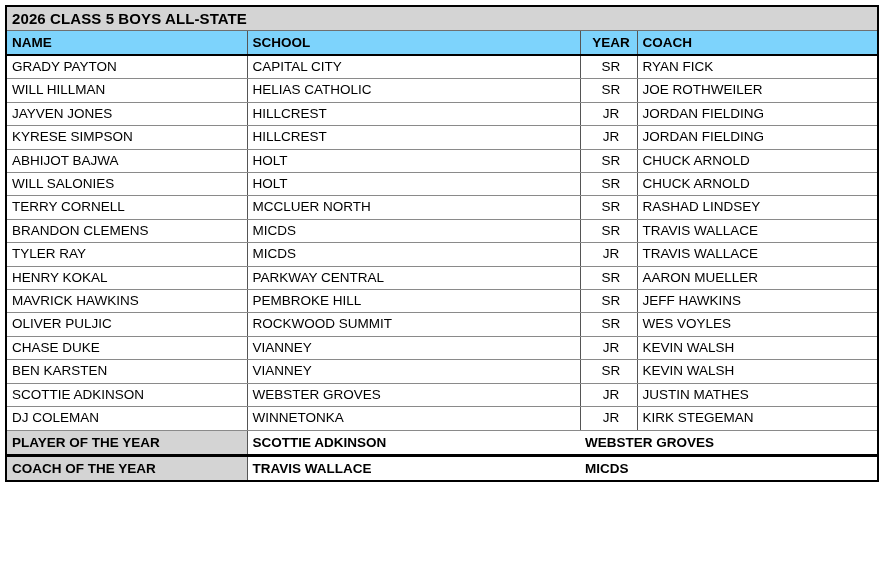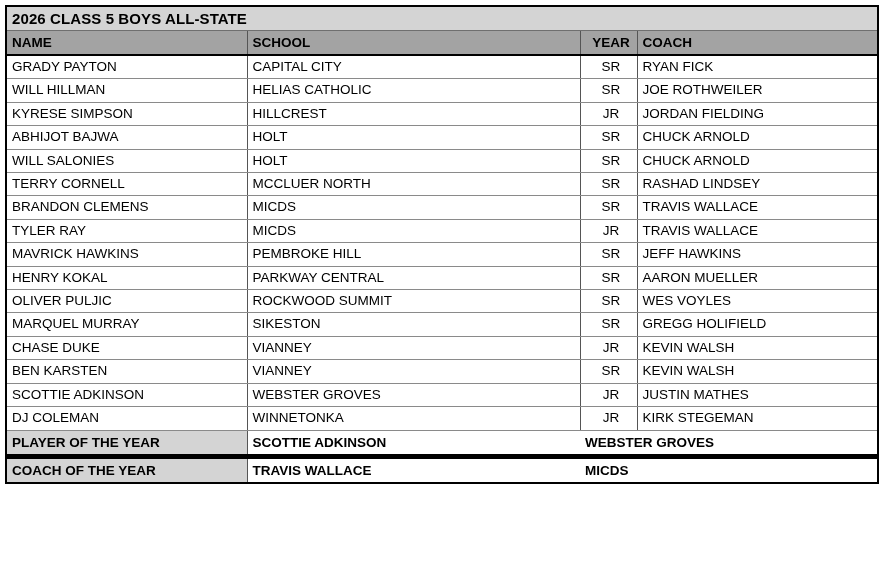--- a/index.html
+++ b/index.html
@@ -48,36 +48,36 @@
     font-weight: bold;
     font-size: 15px;
     letter-spacing: .1px;
     border-right: none;
     border-bottom: 1px solid #6f6f6f;
     height: 23px;
     line-height: 23px;
   }
   
   tr.head-row td {
-    background: #a3a3a3;
+    background: #7dd3fc;
     font-weight: bold;
     border-bottom: 2.5px solid #000000;
     height: 23px;
     line-height: 23px;
   }
   
   tr.data-row td { background: #ffffff; }
   tr.data-row:last-of-type td { border-bottom: 2.5px solid #000000; }
 
   
   tr.award-row td {
     font-weight: bold;
     height: 23px;
     line-height: 23px;
-    border-bottom: 5px solid #000000;
+    border-bottom: 3px solid #000000;
   }
   tr.award-row td.award-label { background: #d4d4d4; }
   tr.award-row td.award-value { background: #ffffff; border-right: none; }
   tr.award-row.last-award td { border-bottom: none; }
 
   td.center { text-align: center; padding-left: 0; }
 
   .col-name   { width: 240px; }
   .col-school { width: 333px; }
   .col-year   { width: 57px; }
@@ -110,20 +110,26 @@
           <td class="center">SR</td>
           <td class="last-col">RYAN FICK</td>
         </tr>
         <tr class="data-row">
           <td>WILL HILLMAN</td>
           <td>HELIAS CATHOLIC</td>
           <td class="center">SR</td>
           <td class="last-col">JOE ROTHWEILER</td>
         </tr>
         <tr class="data-row">
+          <td>JAYVEN JONES</td>
+          <td>HILLCREST</td>
+          <td class="center">JR</td>
+          <td class="last-col">JORDAN FIELDING</td>
+        </tr>
+        <tr class="data-row">
           <td>KYRESE SIMPSON</td>
           <td>HILLCREST</td>
           <td class="center">JR</td>
           <td class="last-col">JORDAN FIELDING</td>
         </tr>
         <tr class="data-row">
           <td>ABHIJOT BAJWA</td>
           <td>HOLT</td>
           <td class="center">SR</td>
           <td class="last-col">CHUCK ARNOLD</td>
@@ -146,42 +152,36 @@
           <td class="center">SR</td>
           <td class="last-col">TRAVIS WALLACE</td>
         </tr>
         <tr class="data-row">
           <td>TYLER RAY</td>
           <td>MICDS</td>
           <td class="center">JR</td>
           <td class="last-col">TRAVIS WALLACE</td>
         </tr>
         <tr class="data-row">
+          <td>HENRY KOKAL</td>
+          <td>PARKWAY CENTRAL</td>
+          <td class="center">SR</td>
+          <td class="last-col">AARON MUELLER</td>
+        </tr>
+        <tr class="data-row">
           <td>MAVRICK HAWKINS</td>
           <td>PEMBROKE HILL</td>
           <td class="center">SR</td>
           <td class="last-col">JEFF HAWKINS</td>
         </tr>
         <tr class="data-row">
-          <td>HENRY KOKAL</td>
-          <td>PARKWAY CENTRAL</td>
-          <td class="center">SR</td>
-          <td class="last-col">AARON MUELLER</td>
-        </tr>
-        <tr class="data-row">
           <td>OLIVER PULJIC</td>
           <td>ROCKWOOD SUMMIT</td>
           <td class="center">SR</td>
           <td class="last-col">WES VOYLES</td>
-        </tr>
-        <tr class="data-row">
-          <td>MARQUEL MURRAY</td>
-          <td>SIKESTON</td>
-          <td class="center">SR</td>
-          <td class="last-col">GREGG HOLIFIELD</td>
         </tr>
         <tr class="data-row">
           <td>CHASE DUKE</td>
           <td>VIANNEY</td>
           <td class="center">JR</td>
           <td class="last-col">KEVIN WALSH</td>
         </tr>
         <tr class="data-row">
           <td>BEN KARSTEN</td>
           <td>VIANNEY</td>

